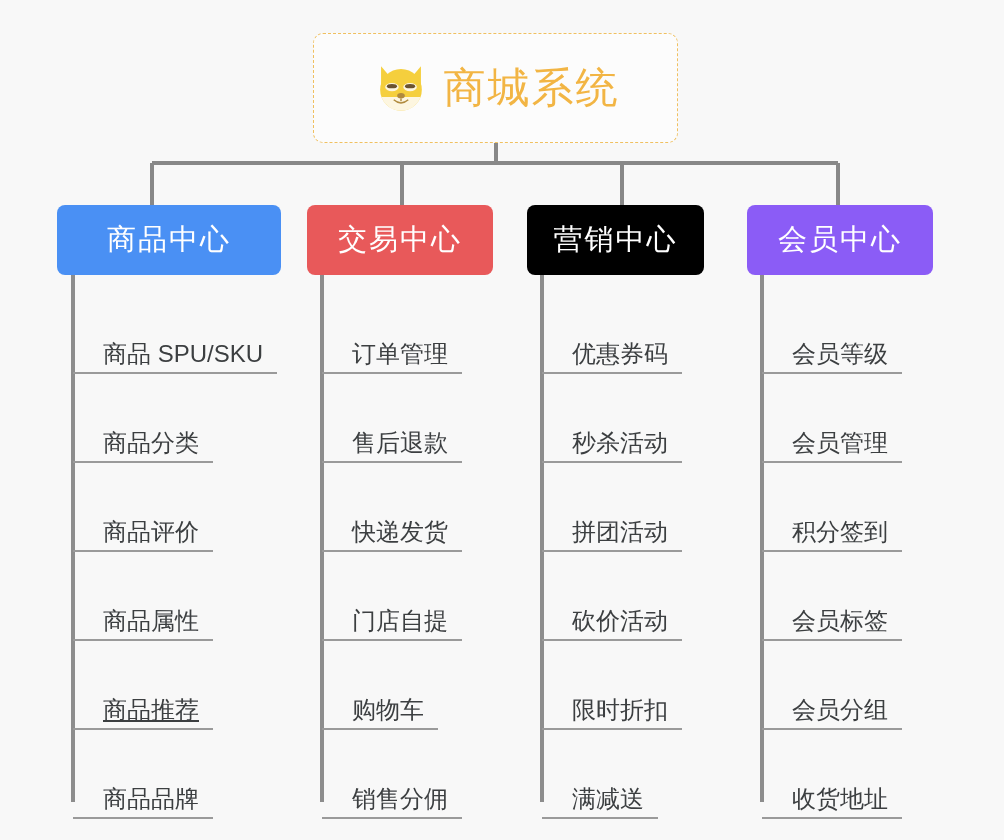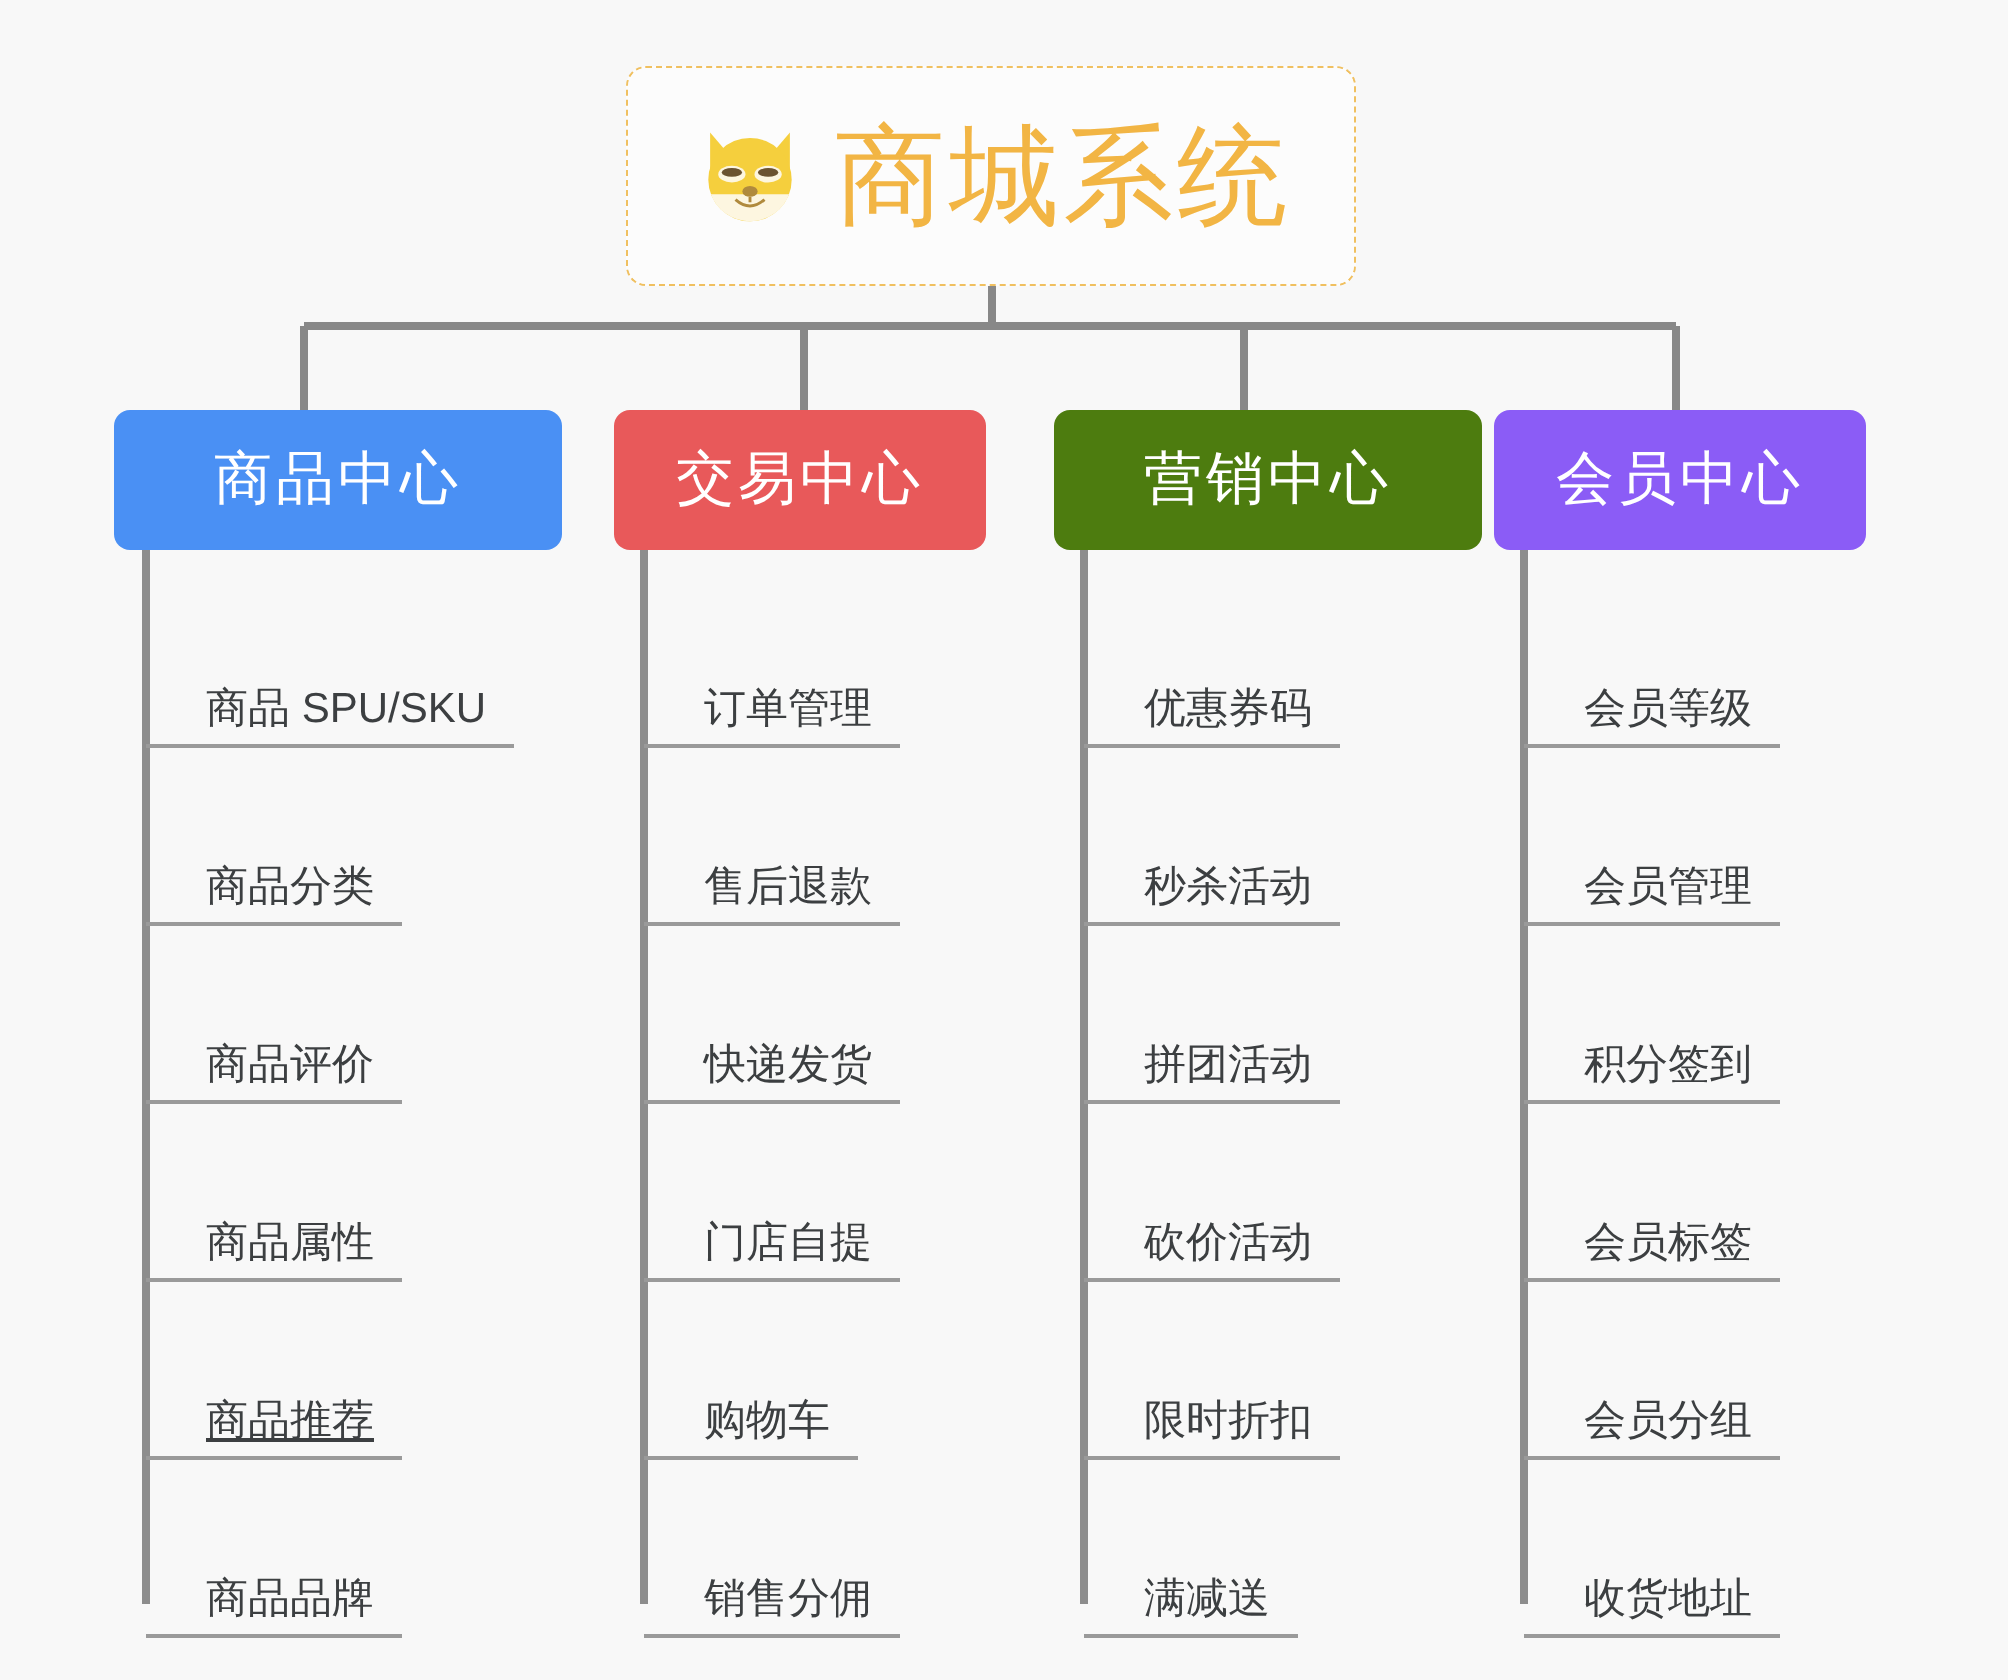--- a/index.html
+++ b/index.html
@@ -19,21 +19,21 @@
     width:365px; height:110px;
     box-sizing:border-box;
     background:#fcfcfc;
     border:1.5px dashed #f0c060;
     border-radius:10px;
     display:flex;align-items:center;justify-content:center;
     gap:14px;
   }
   .root-emoji{width:58px;height:58px;display:block;flex:0 0 auto;}
   .root-title{
-    font-size:55px;
+    font-size:42px;
     color:#f2b544;
     letter-spacing:2px;
     line-height:1;
     white-space:nowrap;
   }
 
   
   #wires{position:absolute;left:0;top:0;width:1004px;height:840px;pointer-events:none;}
 
   
@@ -54,21 +54,21 @@
   .leaf{
     position:relative;
     height:89px;
     box-sizing:border-box;
     display:flex;align-items:flex-end;
   }
   .leaf-label{
     display:inline-block;
     padding:0 14px 6px 30px;
     border-bottom:2px solid #9a9a9a;
-    font-size:21px;
+    font-size:24px;
     color:#3c3f41;
     line-height:1.05;
     white-space:nowrap;
     margin-top:40px;
   }
 </style>
 </head>
 <body style="background: rgb(248, 248, 248);">
 
 <div id="canvas">
@@ -151,21 +151,21 @@
         <div class="leaf">
           <span class="leaf-label" style="border-bottom-color: rgb(154, 154, 154);">门店自提</span>
         </div>
         <div class="leaf">
           <span class="leaf-label" style="border-bottom-color: rgb(154, 154, 154);">购物车</span>
         </div>
         <div class="leaf">
           <span class="leaf-label" style="border-bottom-color: rgb(154, 154, 154);">销售分佣</span>
         </div>
       </div>
-      <div class="branch" style="left: 527px; top: 205px; width: 214px; background: #4d7c0f;">
+      <div class="branch" style="left: 527px; top: 205px; width: 177px; background: #000000;">
         <span>营销中心</span>
       </div>
       <div class="leaf-col" style="left: 542px;">
         <div class="leaf">
           <span class="leaf-label" style="border-bottom-color: rgb(154, 154, 154);">优惠券码</span>
         </div>
         <div class="leaf">
           <span class="leaf-label" style="border-bottom-color: rgb(154, 154, 154);">秒杀活动</span>
         </div>
         <div class="leaf">

